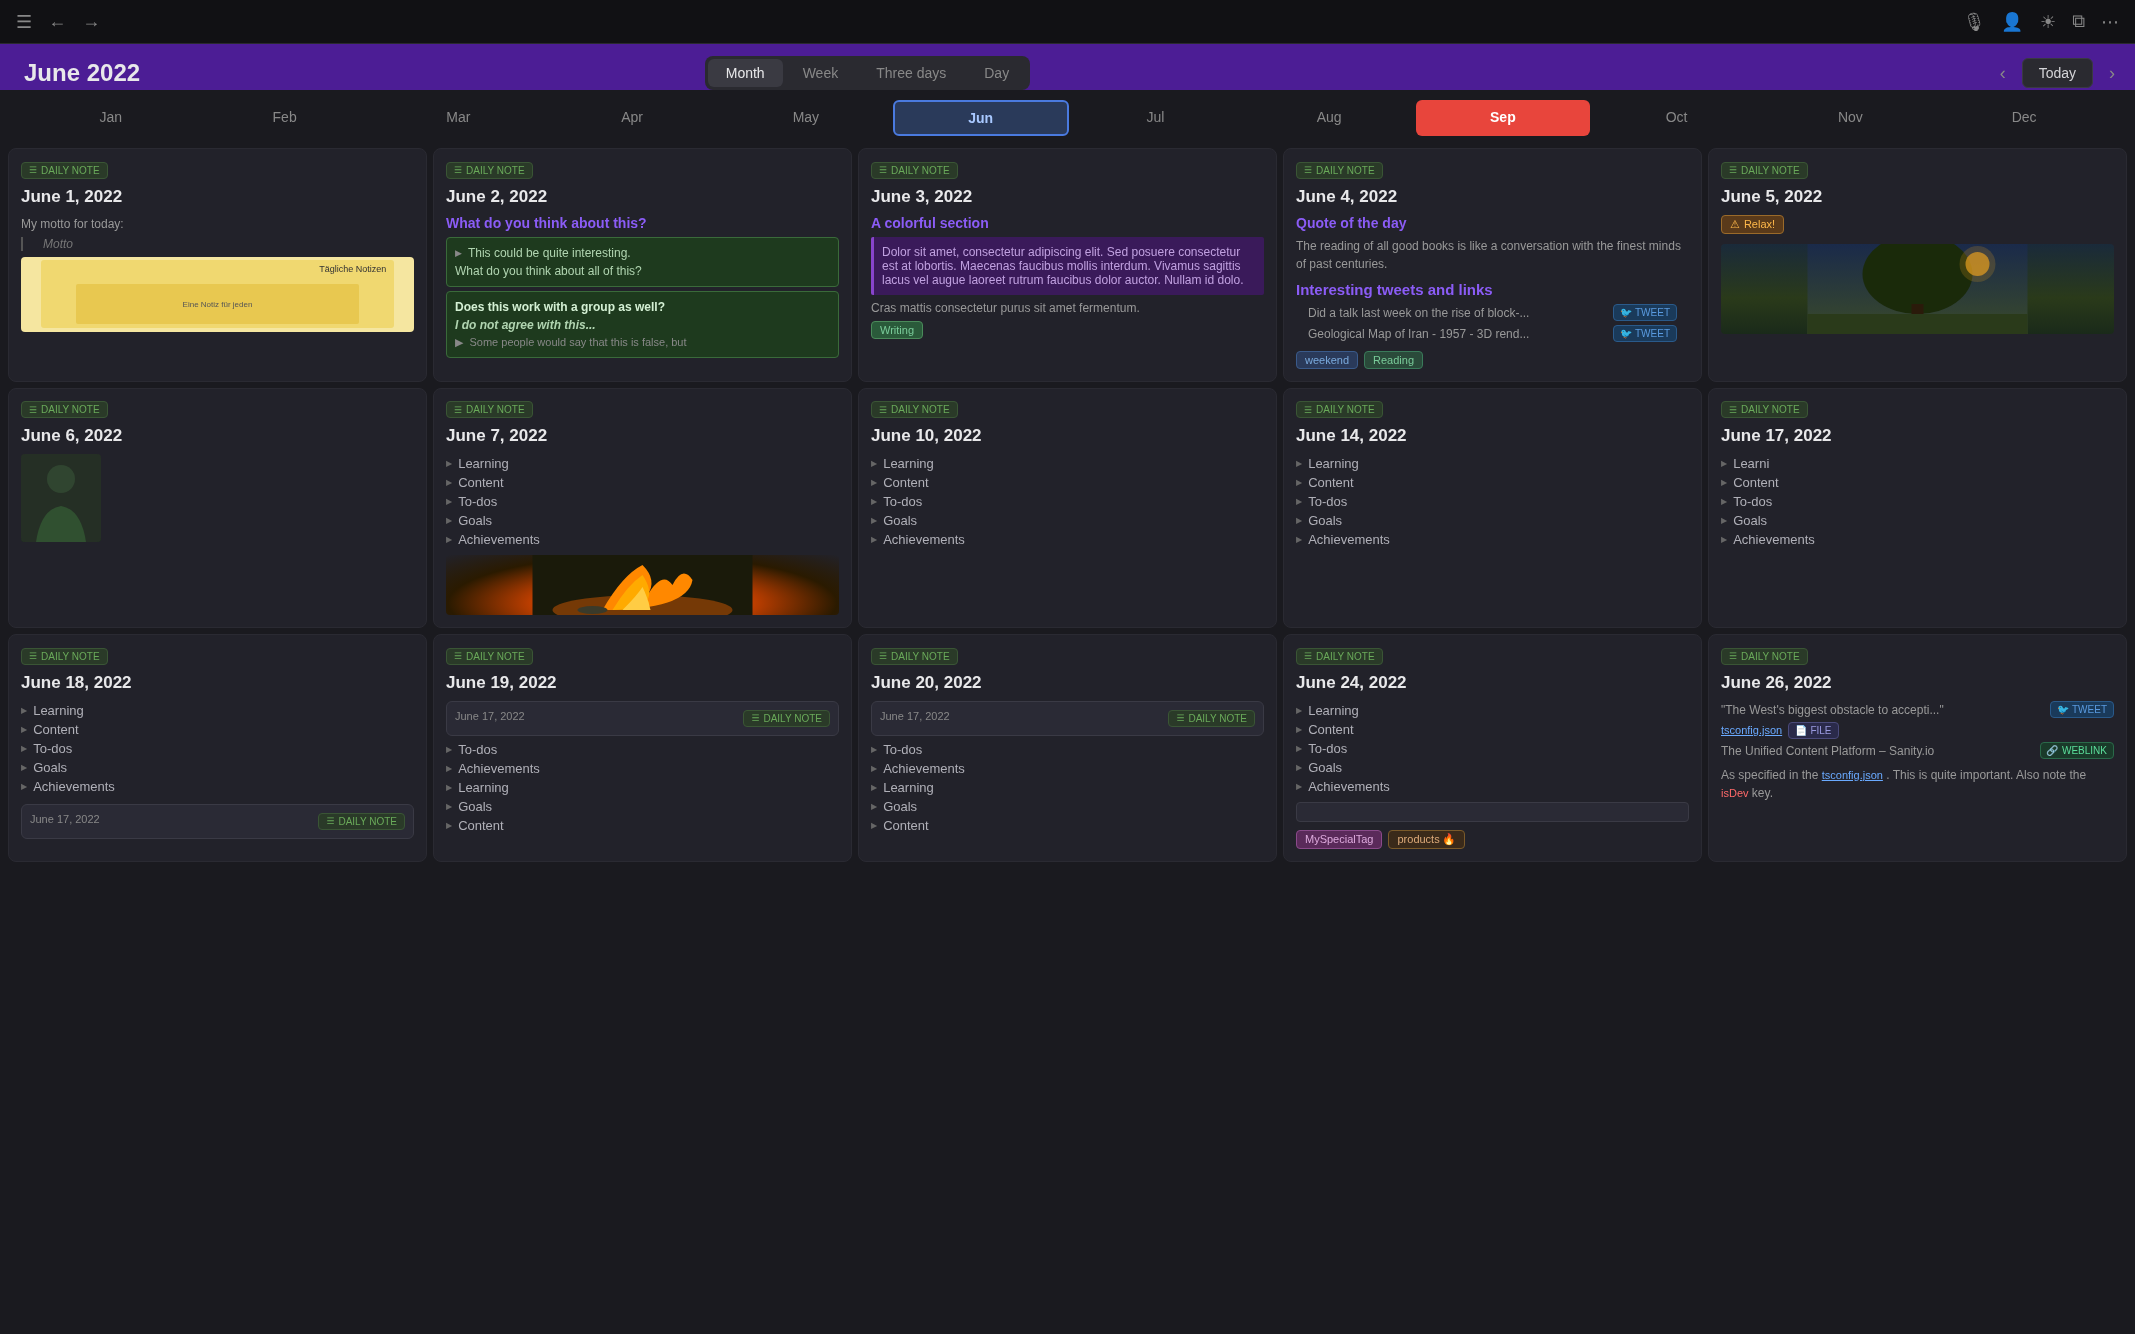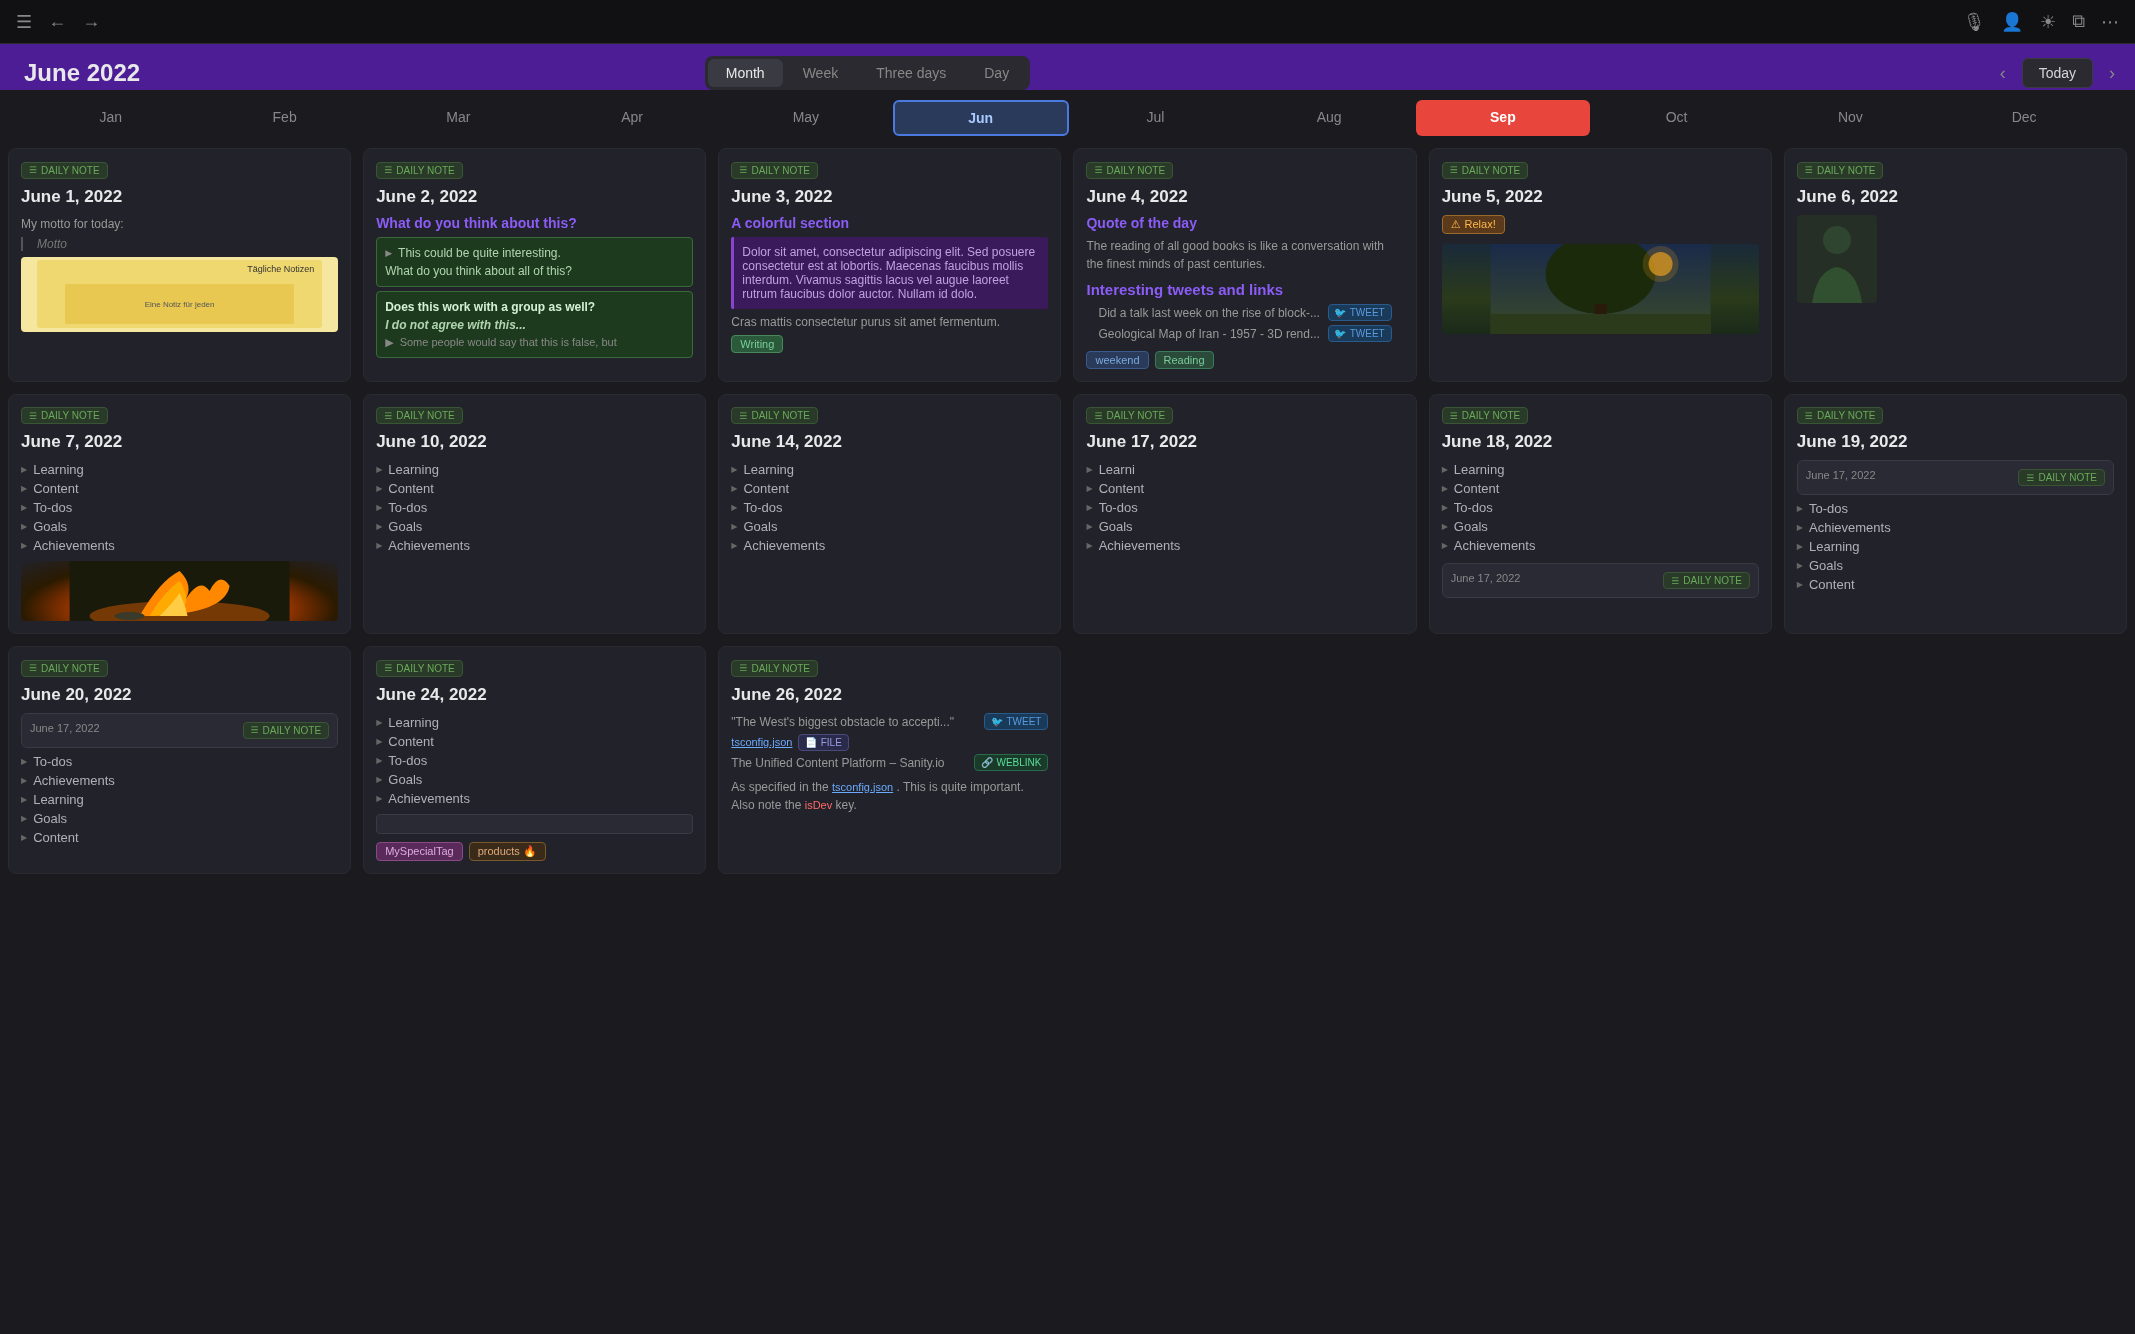--- a/index.html
+++ b/index.html
@@ -116,22 +116,22 @@
     }
     .month-pill.today {
       background: #e8453c;
       color: #fff;
       font-weight: 600;
     }
 
     
     .calendar-grid {
       display: grid;
-      grid-template-columns: repeat(6, 1fr);
-      gap: 12px;
+      grid-template-columns: repeat(5, 1fr);
+      gap: 6px;
       padding: 2px 8px 8px 8px;
     }
 
     .card {
       background: #22222a;
       border-radius: 8px;
       padding: 12px;
       min-height: 195px;
       overflow: hidden;
       position: relative;
@@ -173,21 +173,21 @@
       font-size: 12px;
       color: #999;
       line-height: 1.5;
     }
 
     .card-italic {
       font-style: italic;
       color: #777;
       font-size: 12px;
       border-left: 2px solid #555;
-      padding-left: 14px;
+      padding-left: 20px;
       margin: 4px 0;
     }
 
     
     .list-item {
       display: flex;
       align-items: center;
       gap: 6px;
       font-size: 13px;
       color: #b0b0b8;

